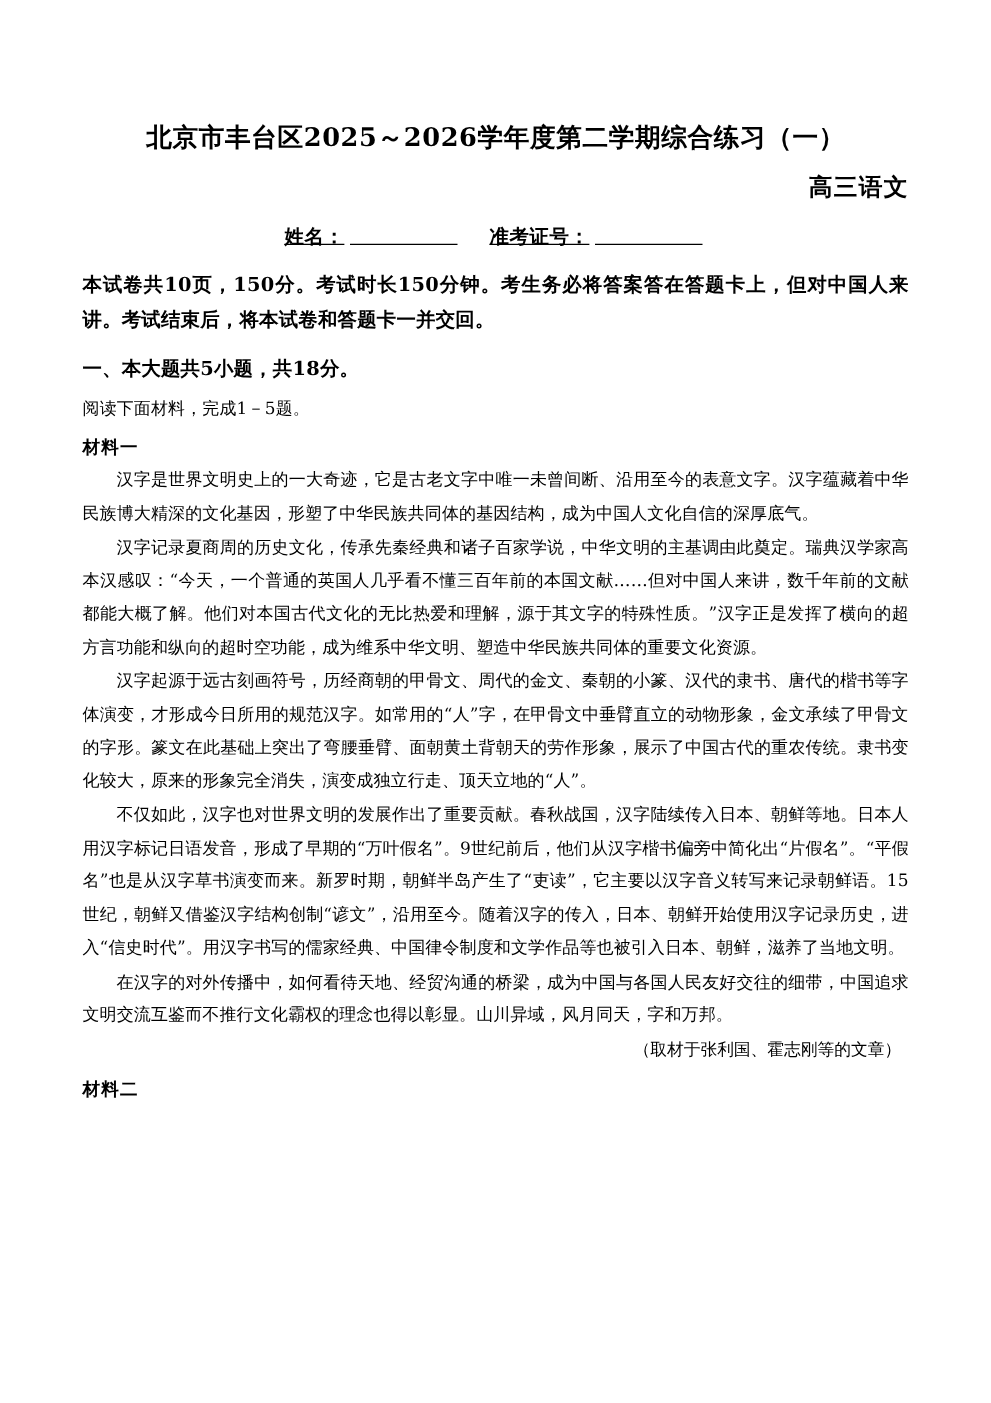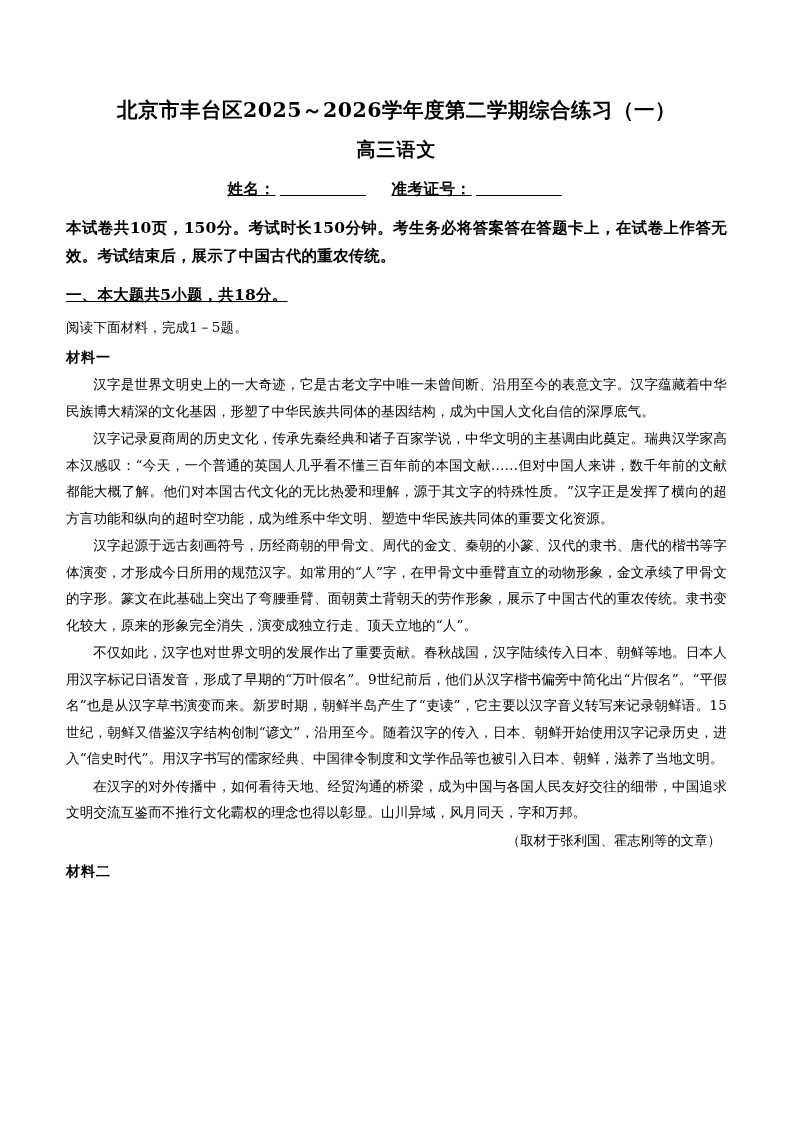--- a/index.html
+++ b/index.html
@@ -23,21 +23,21 @@
   }
   .doc-title {
     text-align: center;
     font-size: 20.5px;
     font-weight: bold;
     letter-spacing: 0.5px;
     margin: 18px 0 0 0;
     line-height: 1.4;
   }
   .doc-subtitle {
-    text-align: center;
+    text-align: right;
     font-size: 19px;
     font-weight: bold;
     margin: 12px 0 0 0;
     letter-spacing: 1px;
   }
   .id-line {
     text-align: center;
     font-size: 15.5px;
     font-weight: bold;
     margin: 16px 0 0 0;
@@ -60,21 +60,20 @@
     margin: 14px 0 0 0;
     text-align: justify;
     letter-spacing: 0.2px;
   }
   .section-head {
     font-size: 15.5px;
     font-weight: bold;
     line-height: 1.8;
     margin: 10px 0 0 0;
     letter-spacing: 0.2px;
-    text-decoration: underline;
   }
   .lead {
     font-size: 13.5px;
     line-height: 1.8;
     margin: 6px 0 0 0;
     letter-spacing: 0.2px;
   }
   .material-head {
     text-align: left;
     font-size: 14px;
@@ -105,21 +104,21 @@
 <div class="page">
 
   <h1 class="doc-title">北京市丰台区2025～2026学年度第二学期综合练习（一）</h1>
 
   <h2 class="doc-subtitle">高三语文</h2>
 
   <div class="id-line">
     <span>姓名：</span><span class="blank"></span><span class="gap"></span><span>准考证号：</span><span class="blank"></span>
   </div>
 
-  <p class="instructions">本试卷共10页，150分。考试时长150分钟。考生务必将答案答在答题卡上，在试卷上作答无效。考试结束后，展示了中国古代的重农传统。</p>
+  <p class="instructions">本试卷共10页，150分。考试时长150分钟。考生务必将答案答在答题卡上，但对中国人来讲。考试结束后，将本试卷和答题卡一并交回。</p>
 
   <p class="section-head">一、本大题共5小题，共18分。</p>
 
   <p class="lead">阅读下面材料，完成1－5题。</p>
 
   <p class="material-head">材料一</p>
   <p class="para">汉字是世界文明史上的一大奇迹，它是古老文字中唯一未曾间断、沿用至今的表意文字。汉字蕴藏着中华民族博大精深的文化基因，形塑了中华民族共同体的基因结构，成为中国人文化自信的深厚底气。</p>
   <p class="para">汉字记录夏商周的历史文化，传承先秦经典和诸子百家学说，中华文明的主基调由此奠定。瑞典汉学家高本汉感叹：“今天，一个普通的英国人几乎看不懂三百年前的本国文献……但对中国人来讲，数千年前的文献都能大概了解。他们对本国古代文化的无比热爱和理解，源于其文字的特殊性质。”汉字正是发挥了横向的超方言功能和纵向的超时空功能，成为维系中华文明、塑造中华民族共同体的重要文化资源。</p>
   <p class="para">汉字起源于远古刻画符号，历经商朝的甲骨文、周代的金文、秦朝的小篆、汉代的隶书、唐代的楷书等字体演变，才形成今日所用的规范汉字。如常用的“人”字，在甲骨文中垂臂直立的动物形象，金文承续了甲骨文的字形。篆文在此基础上突出了弯腰垂臂、面朝黄土背朝天的劳作形象，展示了中国古代的重农传统。隶书变化较大，原来的形象完全消失，演变成独立行走、顶天立地的“人”。</p>
   <p class="para">不仅如此，汉字也对世界文明的发展作出了重要贡献。春秋战国，汉字陆续传入日本、朝鲜等地。日本人用汉字标记日语发音，形成了早期的“万叶假名”。9世纪前后，他们从汉字楷书偏旁中简化出“片假名”。“平假名”也是从汉字草书演变而来。新罗时期，朝鲜半岛产生了“吏读”，它主要以汉字音义转写来记录朝鲜语。15世纪，朝鲜又借鉴汉字结构创制“谚文”，沿用至今。随着汉字的传入，日本、朝鲜开始使用汉字记录历史，进入“信史时代”。用汉字书写的儒家经典、中国律令制度和文学作品等也被引入日本、朝鲜，滋养了当地文明。</p>

